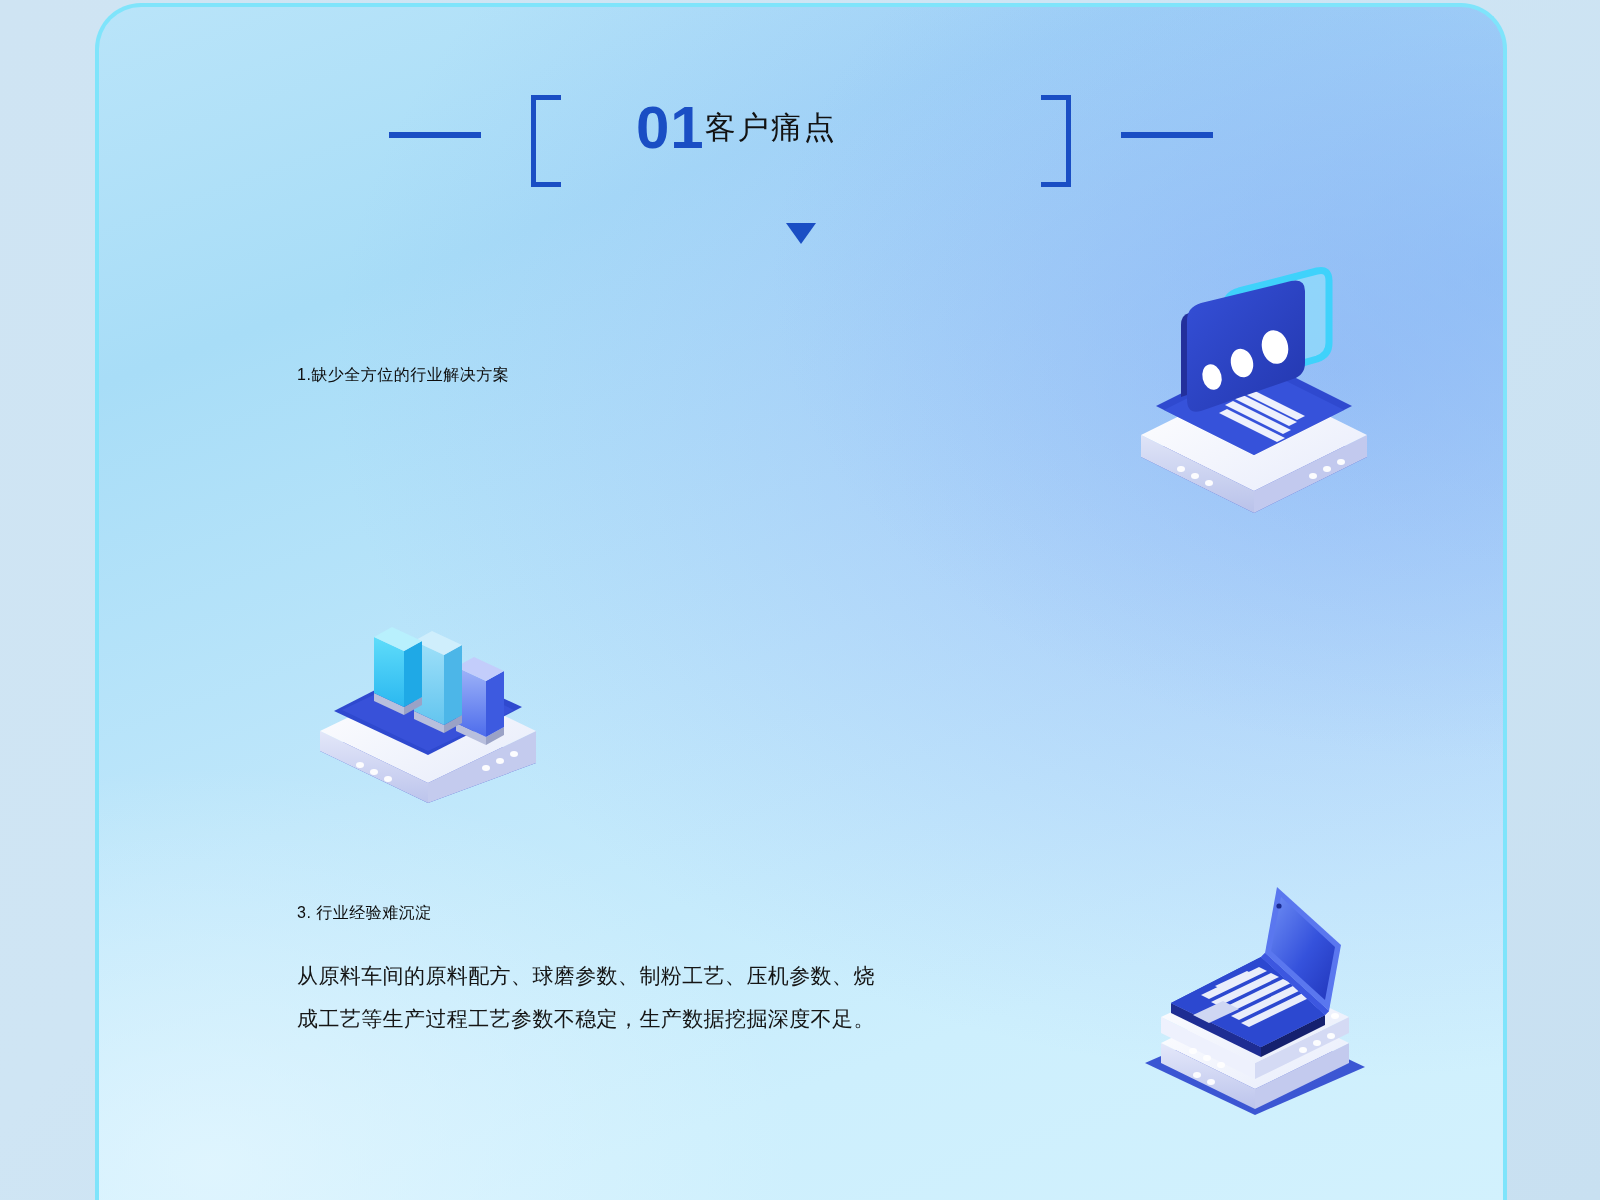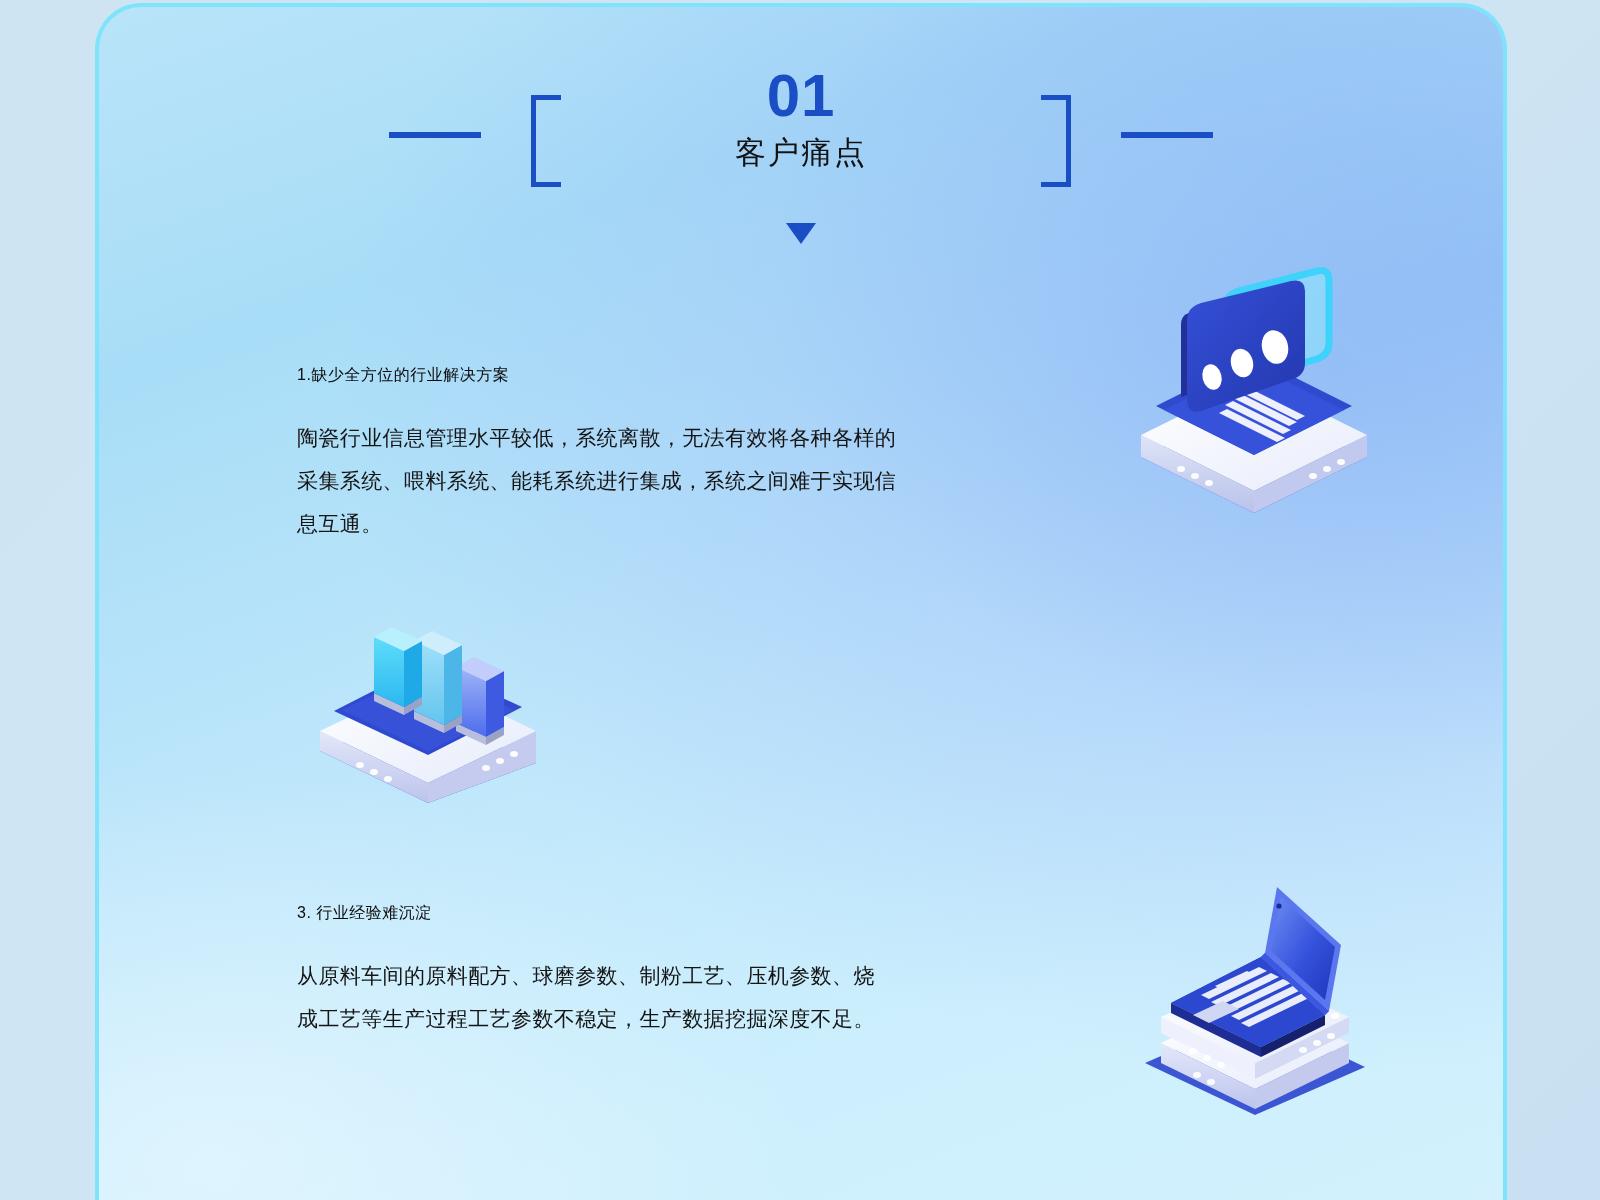--- a/index.html
+++ b/index.html
@@ -38,21 +38,21 @@
   }
 
   
   .header{
     position:absolute; left:0; top:58px; width:100%;
     height:190px;
   }
   .hdr-center{
     position:absolute; left:50%; top:0; transform:translateX(-50%);
     width:330px; height:126px;
-    display:flex; flex-direction:column; align-items:center;
+    display:flex; flex-direction:row; align-items:center;
   }
   .hdr-num{
     font-size:60px; font-weight:bold; color:#1a4ec4;
     line-height:62px; letter-spacing:1px;
   }
   .hdr-title{
     font-size:31px; font-weight:normal; color:#121212;
     line-height:52px; letter-spacing:2px;
     white-space:nowrap;
   }
@@ -118,21 +118,20 @@
     <div class="hdr-center">
       <div class="hdr-num">01</div>
       <div class="hdr-title">客户痛点</div>
     </div>
 
     <div class="tri"></div>
   </div>
 
   <div class="block" id="block1">
     <div class="block-title">1.缺少全方位的行业解决方案</div>
-    <div class="block-body">陶瓷行业信息管理水平较低，系统离散，无法有效将各种各样的采集系统、喂料系统、能耗系统进行集成，系统之间难于实现信息互通。</div>
   </div>
 
   <div class="block" id="block2">
   </div>
 
   <div class="block" id="block3">
     <div class="block-title">3. 行业经验难沉淀</div>
     <div class="block-body">从原料车间的原料配方、球磨参数、制粉工艺、压机参数、烧成工艺等生产过程工艺参数不稳定，生产数据挖掘深度不足。</div>
   </div>
 

